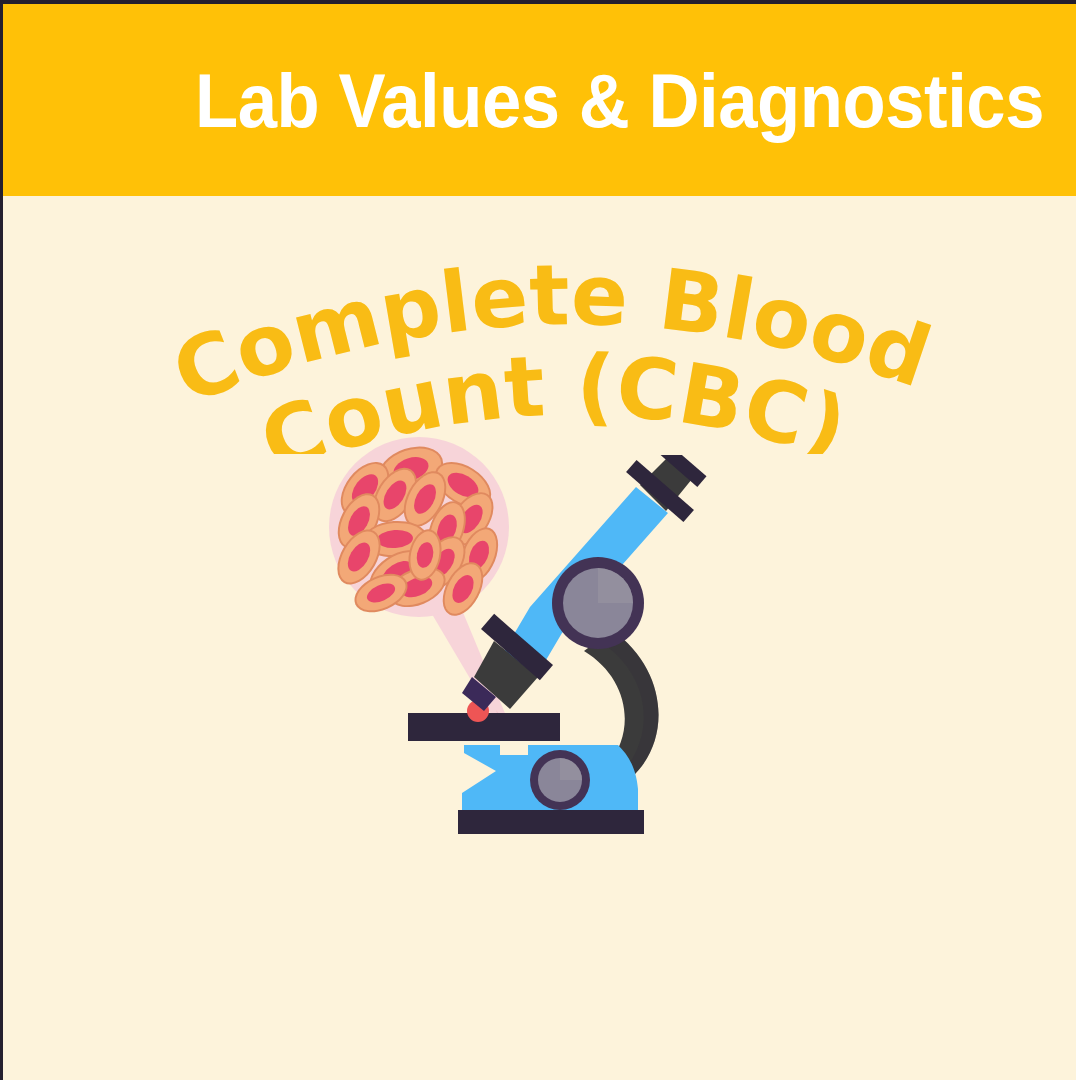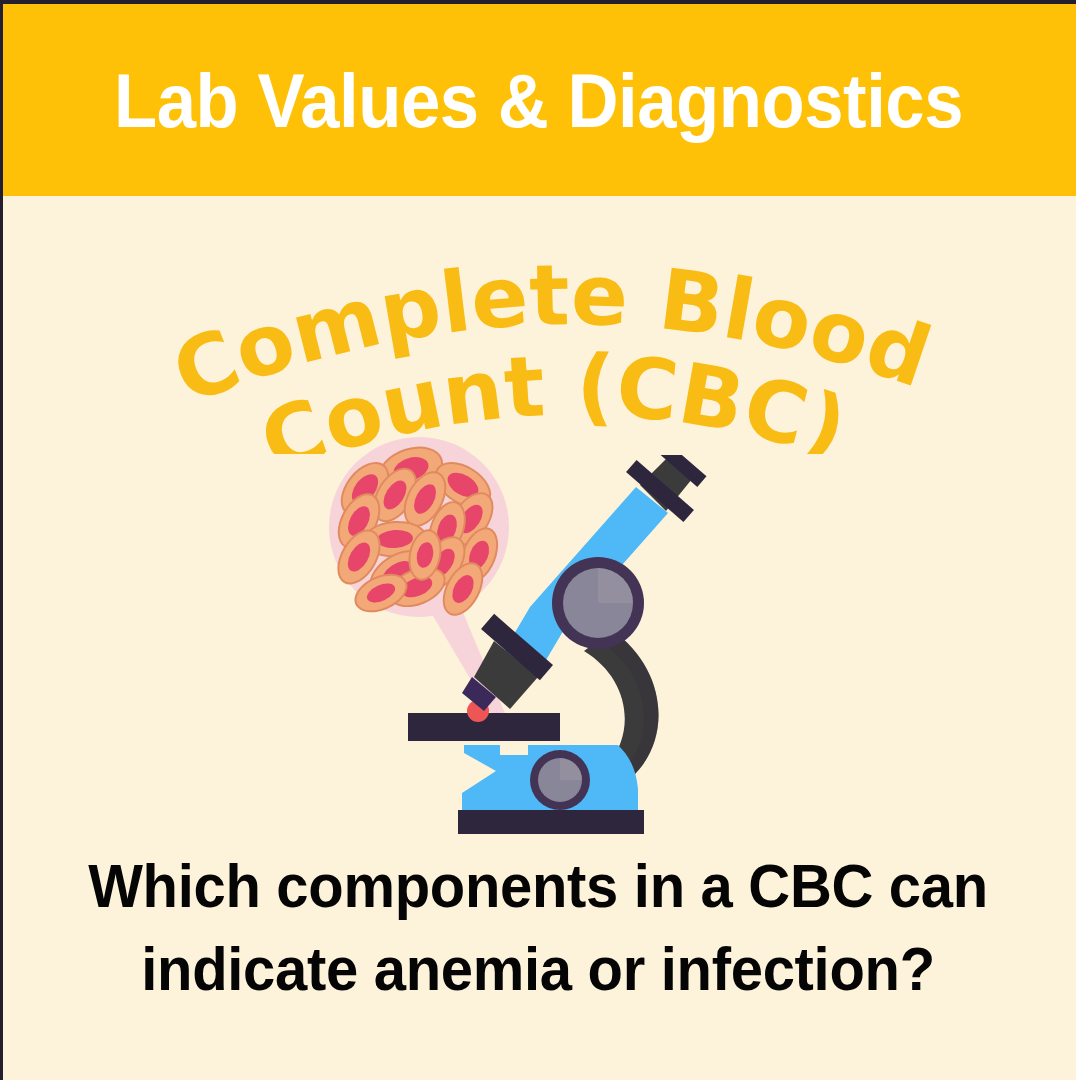--- a/index.html
+++ b/index.html
@@ -38,21 +38,21 @@
   
   #header-band {
     position: absolute;
     left: 0; top: 0;
     width: 1076px;
     height: 196px;
     background: #FFC107;
     z-index: 10;
     display: flex;
     align-items: center;
-    justify-content: center;
+    justify-content: flex-end;
   }
   #header-title {
     font-family: "Liberation Sans", sans-serif;
     color: #FFFFFF;
     font-weight: 700;
     font-size: 76px;
     letter-spacing: -0.5px;
     transform: scaleX(0.93);
     white-space: nowrap;
     line-height: 1;
@@ -281,18 +281,14 @@
       <circle cx="198" cy="148" r="46" fill="#433355"></circle>
       <circle cx="198" cy="148" r="35" fill="#8A8699"></circle>
       <path d="M 198,113 A 35,35 0 0 1 233,148 L 198,148 Z" fill="#97939F" opacity="0.7"></path>
 
       <circle cx="160" cy="325" r="30" fill="#433355"></circle>
       <circle cx="160" cy="325" r="22" fill="#8A8699"></circle>
       <path d="M 160,303 A 22,22 0 0 1 182,325 L 160,325 Z" fill="#97939F" opacity="0.7"></path>
     </svg>
   </div>
 
-  <div id="question">
-    <span class="q-line">Which components in a CBC can</span>
-    <span class="q-line">indicate anemia or infection?</span>
-  </div>
 
 </div>
 
 </body></html>

